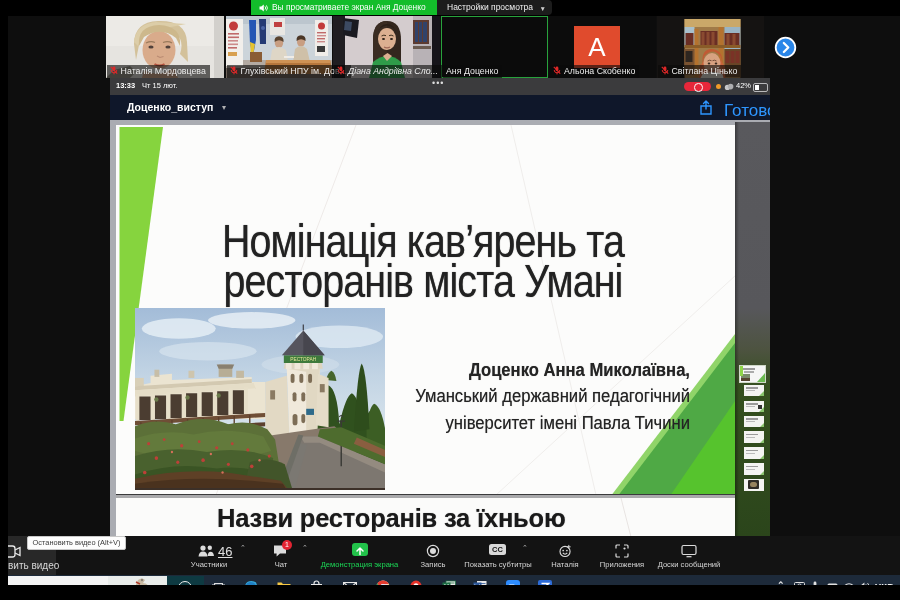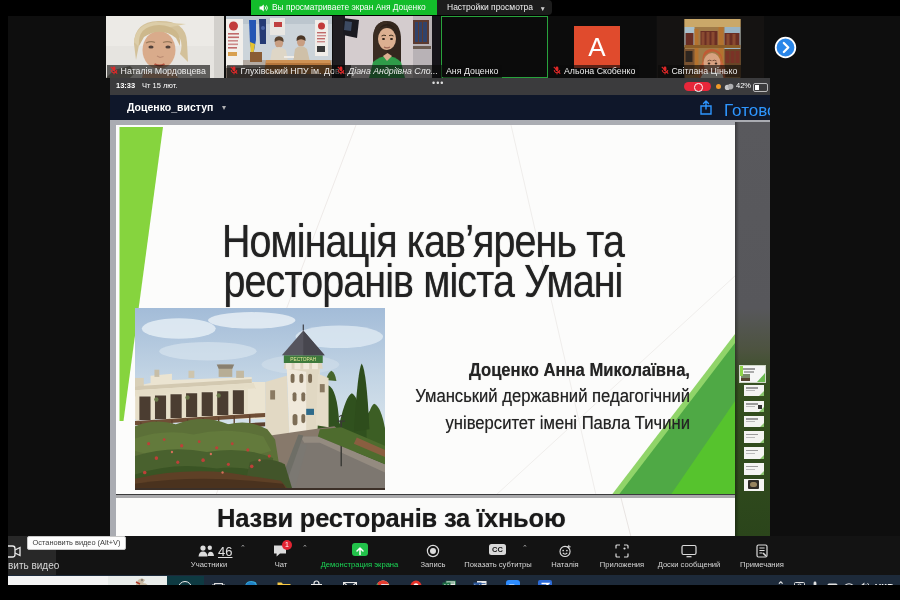--- a/index.html
+++ b/index.html
@@ -546,28 +546,20 @@
         </svg>
       <div class="tx">Приложения</div>
     </div>
     <div class="titem" style="left:644px;width:74px;">
       <svg class="ic" style="left:29px;right:auto;" width="16" height="13" viewBox="0 0 16 13">
           <rect x="1" y="1" width="14" height="9" rx="1.5" fill="none" stroke="#dcdcdc" stroke-width="1.2"></rect>
           <path d="M5.5 12.2 h5" stroke="#dcdcdc" stroke-width="1.2"></path>
         </svg>
       <div class="tx">Доски сообщений</div>
     </div>
-    <div class="titem" style="left:722px;width:64px;">
-      <svg class="ic" style="left:26px;right:auto;" width="12" height="14" viewBox="0 0 12 14">
-          <rect x="1" y="1" width="10" height="12" rx="1.5" fill="none" stroke="#dcdcdc" stroke-width="1.2"></rect>
-          <path d="M3.4 4 h5.2 M3.4 6.5 h5.2 M3.4 9 h3" stroke="#dcdcdc" stroke-width="1"></path>
-          <path d="M7 9 l3 3" stroke="#dcdcdc" stroke-width="1.6"></path>
-        </svg>
-      <div class="tx">Примечания</div>
-    </div>
   </div>
 
   <div id="taskbar" class="abs" style="left:0;top:575px;width:900px;height:25px;background:#1d2a3a;">
     
     <div class="abs" style="left:0;top:1px;width:159px;height:24px;background:#f4f4f4;overflow:hidden;">
       <span class="abs" style="left:1px;top:6px;font-size:10.5px;color:#4a4a4a;white-space:nowrap;">ачать поиск, введите</span>
       <svg class="abs" style="left:100px;top:0;" width="59" height="24" viewBox="0 0 59 24">
         <rect width="59" height="24" fill="#e9ecea"></rect>
         <rect y="14" width="59" height="10" fill="#4f9e2e"></rect>
         <path d="M0 18 q15-6 30-3 q16 3 29 1 v8 h-59 Z" fill="#3e8f26"></path>

